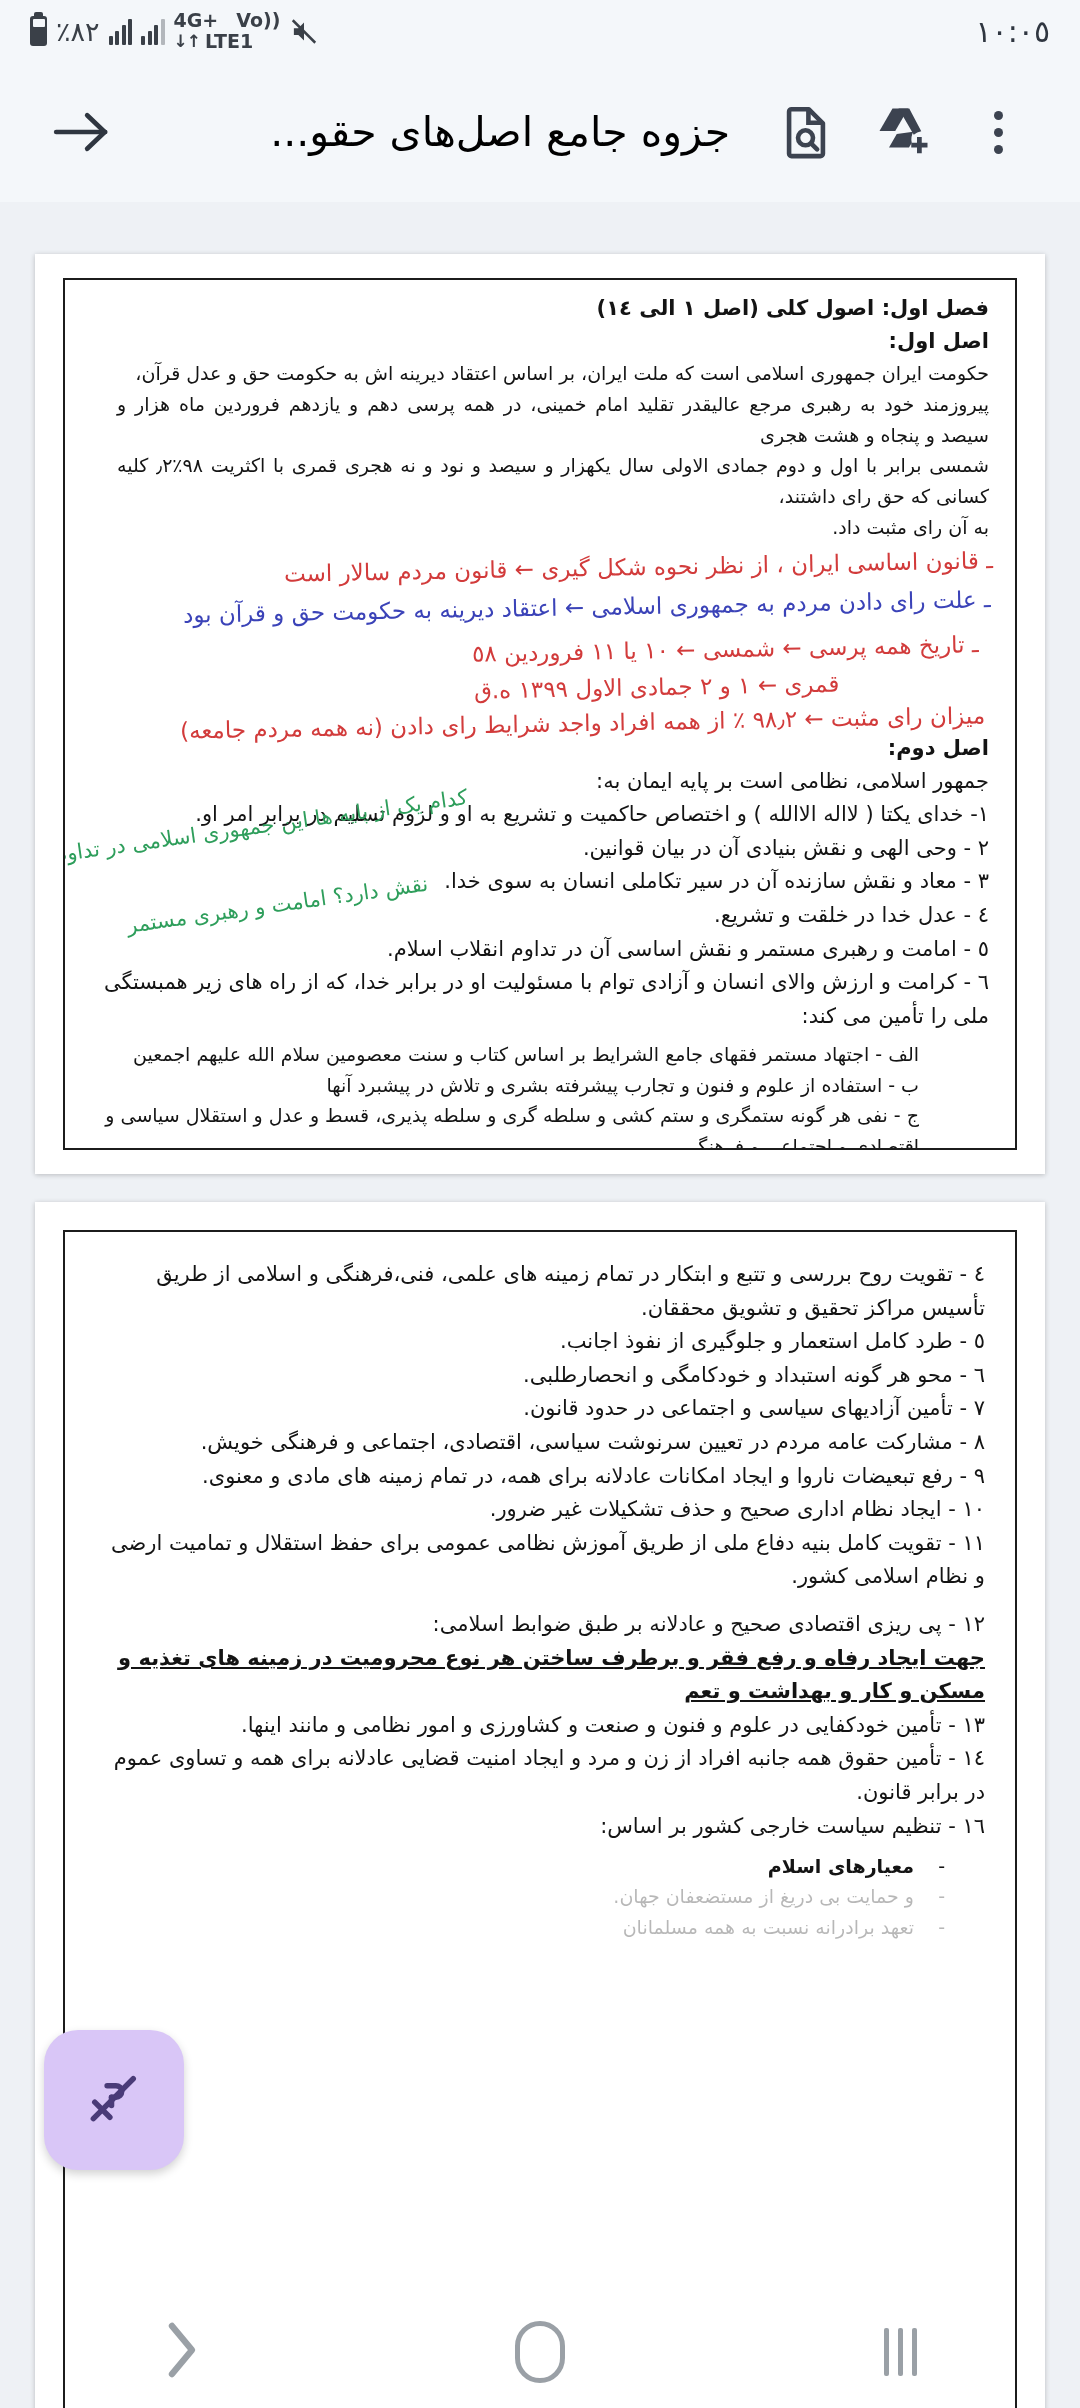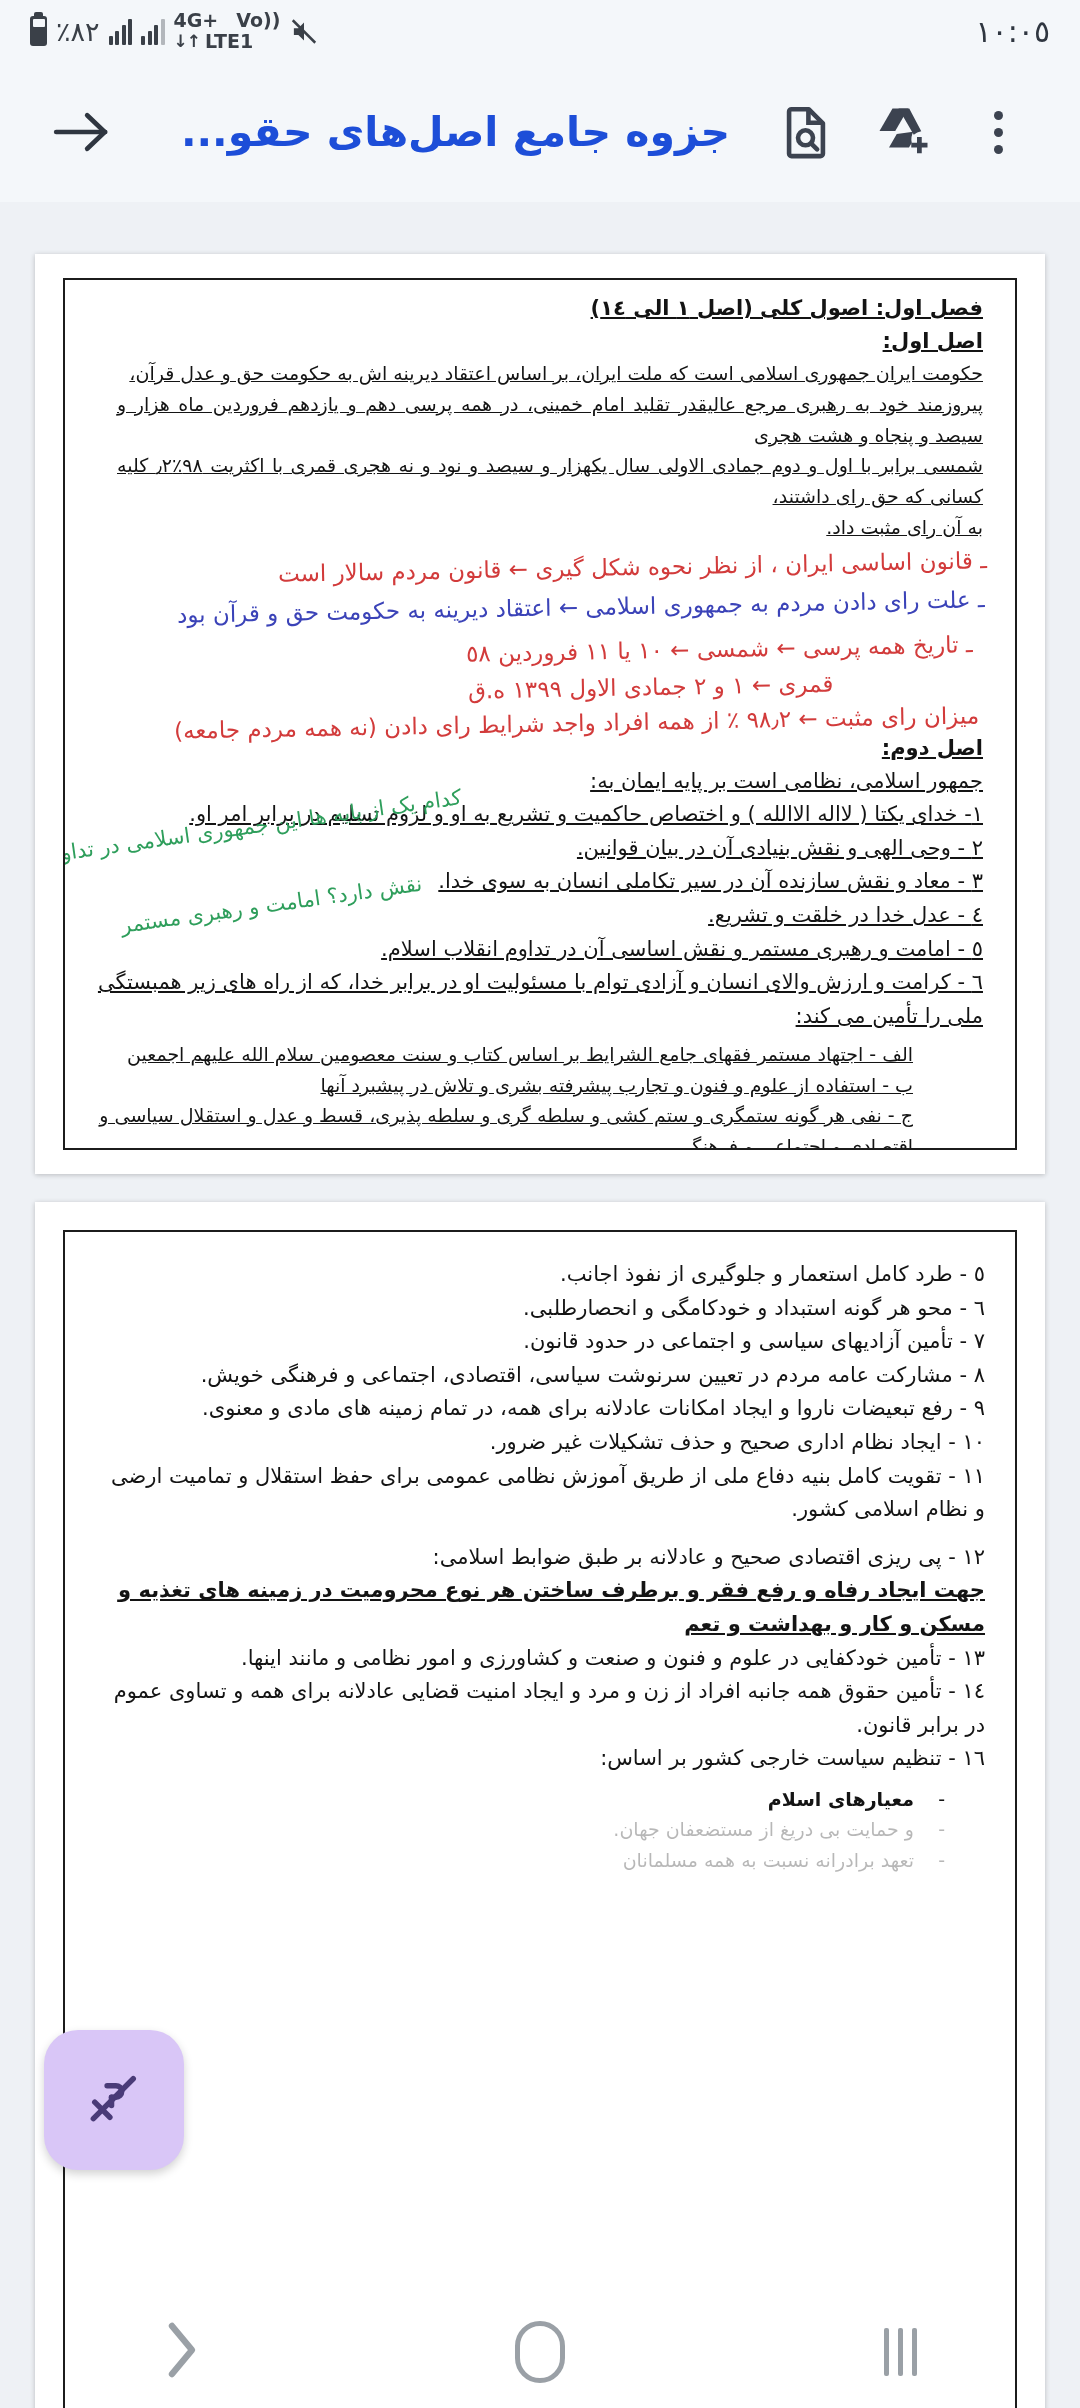--- a/index.html
+++ b/index.html
@@ -40,22 +40,22 @@
   .mute { position:relative; width:30px; height:27px; }
   .mute svg { width:30px; height:27px; }
 
   
   .appbar {
     position: absolute; top: 62px; left: 0; width: 1080px; height: 140px;
     background: #f4f7fa; display: flex; align-items: center;
     padding: 0 34px;
   }
   .appbar-title {
-    flex: 1; text-align: right; font-size: 41px; color: #1d4ed8;
-    font-weight: 700; padding-right: 28px; white-space: nowrap;
+    flex: 1; text-align: right; font-size: 41px; color: #000000;
+    font-weight: 400; padding-right: 28px; white-space: nowrap;
     overflow: hidden;
   }
   .ab-icon { width: 96px; height: 96px; display:flex; align-items:center; justify-content:center; flex:0 0 auto; }
   .ab-icon svg { display:block; }
   .dots3 { display:flex; flex-direction:column; gap:8px; align-items:center; }
   .dots3 span { width: 9px; height: 9px; border-radius: 50%; background: #3c4350; display:block; }
 
   
   .doc-area { position:absolute; top:202px; left:0; width:1080px; height:2206px; background:#eef1f5; }
 
@@ -70,21 +70,21 @@
     position: absolute; border: 2px solid #1c1c1c;
     overflow: hidden; background:#fff;
   }
   .p1-inner { top: 24px; left: 28px; right: 28px; bottom: 24px; }
   .p2-inner { top: 28px; left: 28px; right: 28px; bottom: 0px; border-bottom: none; }
 
   .txt {
     direction: rtl; text-align: right; color: #141414;
     font-family: "DejaVu Sans", sans-serif;
   }
-  .p1-body { position:absolute; top:16px; right:32px; left:26px;text-decoration:underline; }
+  .p1-body { position:absolute; top:16px; right:26px; left:26px; }
   .h-chapter { font-size: 21px; font-weight: 700; text-align: right; margin-bottom: 9px; }
   .h-article { font-size: 21px; font-weight: 700; text-align: right; margin: 7px 0 5px; }
   .para { font-size: 19px; line-height: 1.62; text-align: justify; margin-left: 26px; }
   .u { text-decoration: underline; }
   .b { font-weight: 700; }
   .li { font-size: 21px; line-height: 1.60; text-align: right; }
   .sub { font-size: 19px; line-height:1.6; text-align:right; padding-right: 70px; }
   .sub2 { font-size: 19px; line-height:1.6; text-align:right; padding-right: 40px; }
 
   
@@ -252,20 +252,21 @@
 
           </div>
 
         </div>
       </div>
     </div>
 
     <div class="page page-2">
       <div class="page-inner p2-inner">
         <div class="p2-body txt">
+          <div class="li">٤ - تقویت روح بررسی و تتبع و ابتکار در تمام زمینه های علمی، فنی،فرهنگی و اسلامی از طریق تأسیس مراکز تحقیق و تشویق محققان.</div>
           <div class="li">٥ - طرد کامل استعمار و جلوگیری از نفوذ اجانب.</div>
           <div class="li">٦ - محو هر گونه استبداد و خودکامگی و انحصارطلبی.</div>
           <div class="li">٧ - تأمین آزادیهای سیاسی و اجتماعی در حدود قانون.</div>
           <div class="li">٨ - مشارکت عامه مردم در تعیین سرنوشت سیاسی، اقتصادی، اجتماعی و فرهنگی خویش.</div>
           <div class="li">٩ - رفع تبعیضات ناروا و ایجاد امکانات عادلانه برای همه، در تمام زمینه های مادی و معنوی.</div>
           <div class="li">١٠ - ایجاد نظام اداری صحیح و حذف تشکیلات غیر ضرور.</div>
           <div class="li">١١ - تقویت کامل بنیه دفاع ملی از طریق آموزش نظامی عمومی برای حفظ استقلال و تمامیت ارضی و نظام اسلامی کشور.</div>
           <div class="li" style="margin-top:14px;">١٢ - پی ریزی اقتصادی صحیح و عادلانه بر طبق ضوابط اسلامی:</div>
           <div class="li b u">جهت ایجاد رفاه و رفع فقر و برطرف ساختن هر نوع محرومیت در زمینه های تغذیه و مسکن و کار و بهداشت و تعم</div>
           <div class="li">١٣ - تأمین خودکفایی در علوم و فنون و صنعت و کشاورزی و امور نظامی و مانند اینها.</div>

